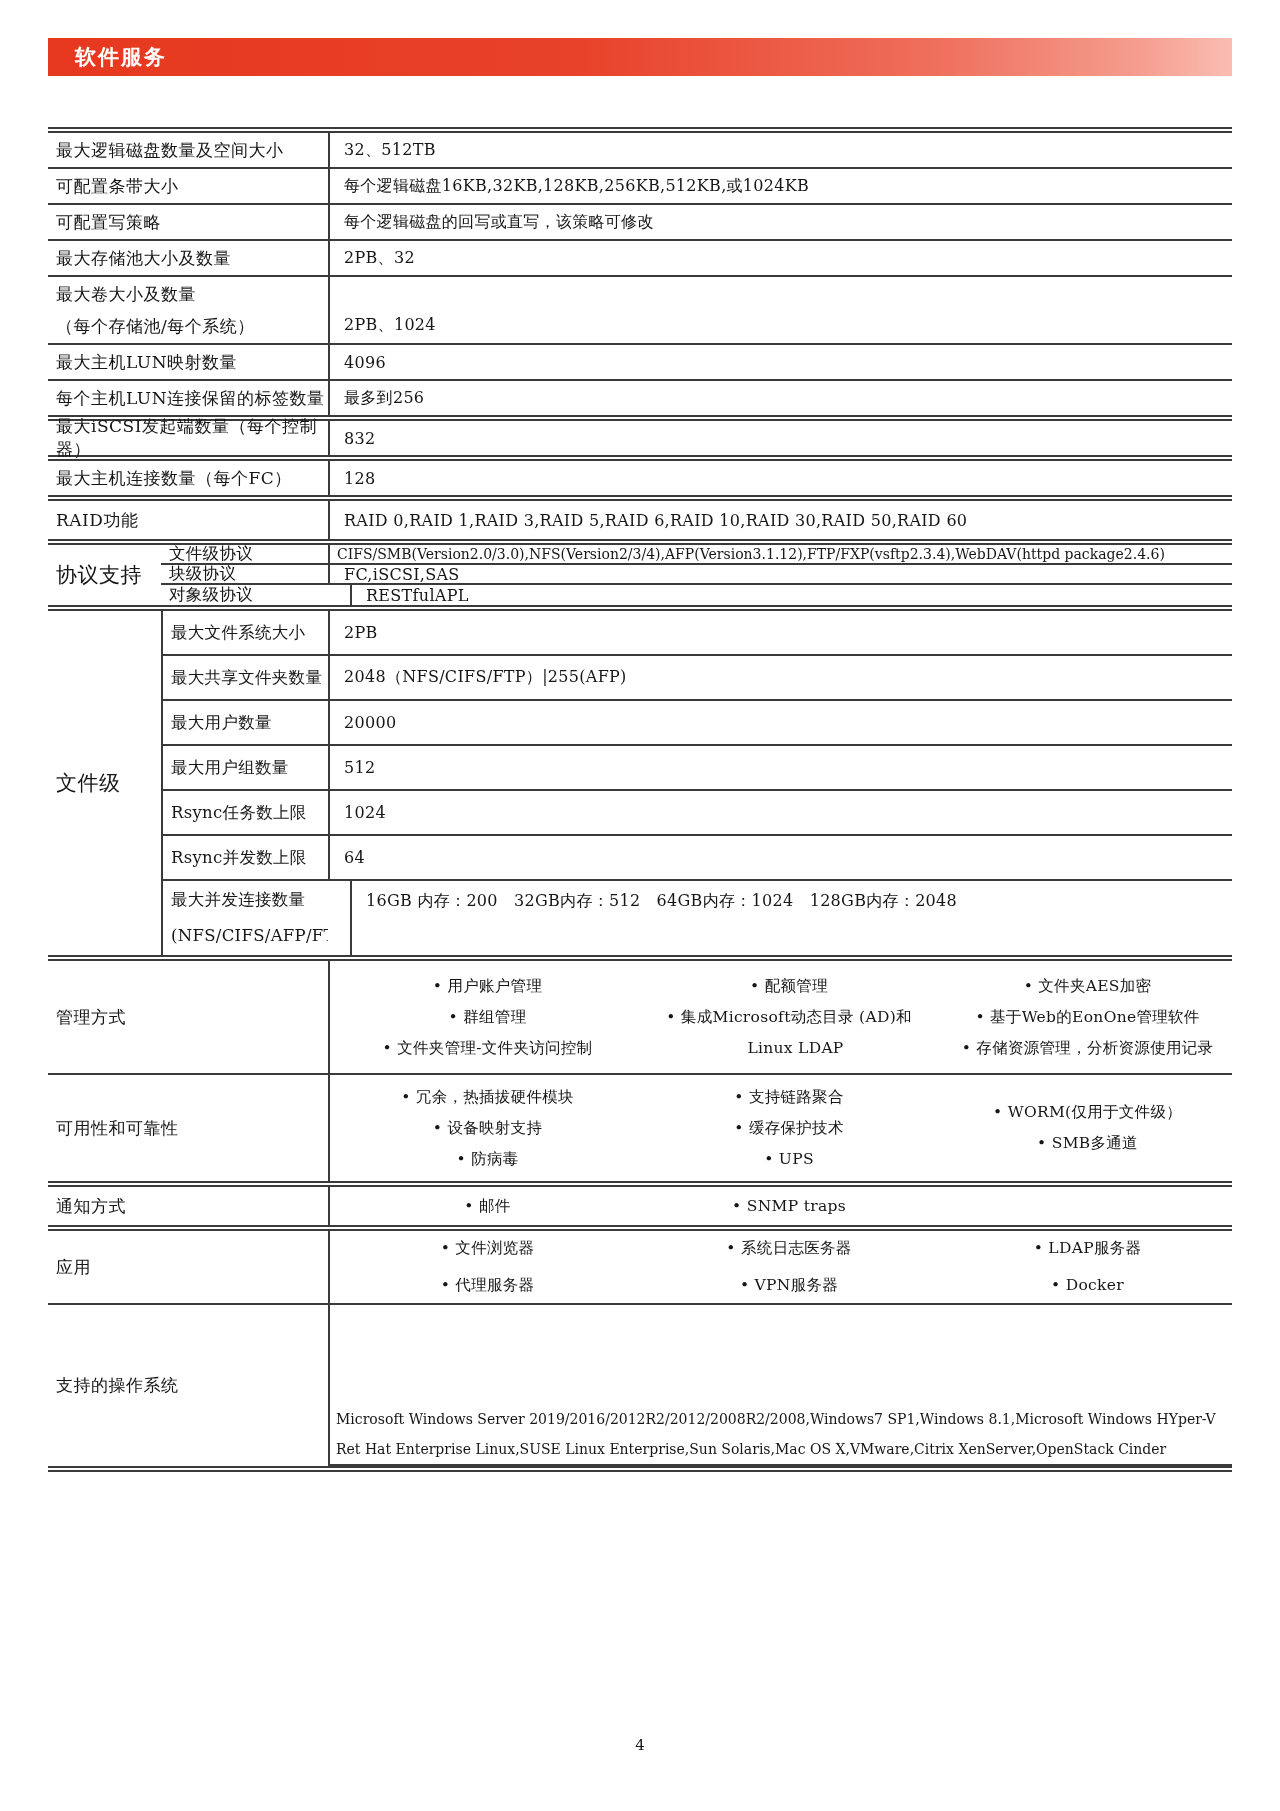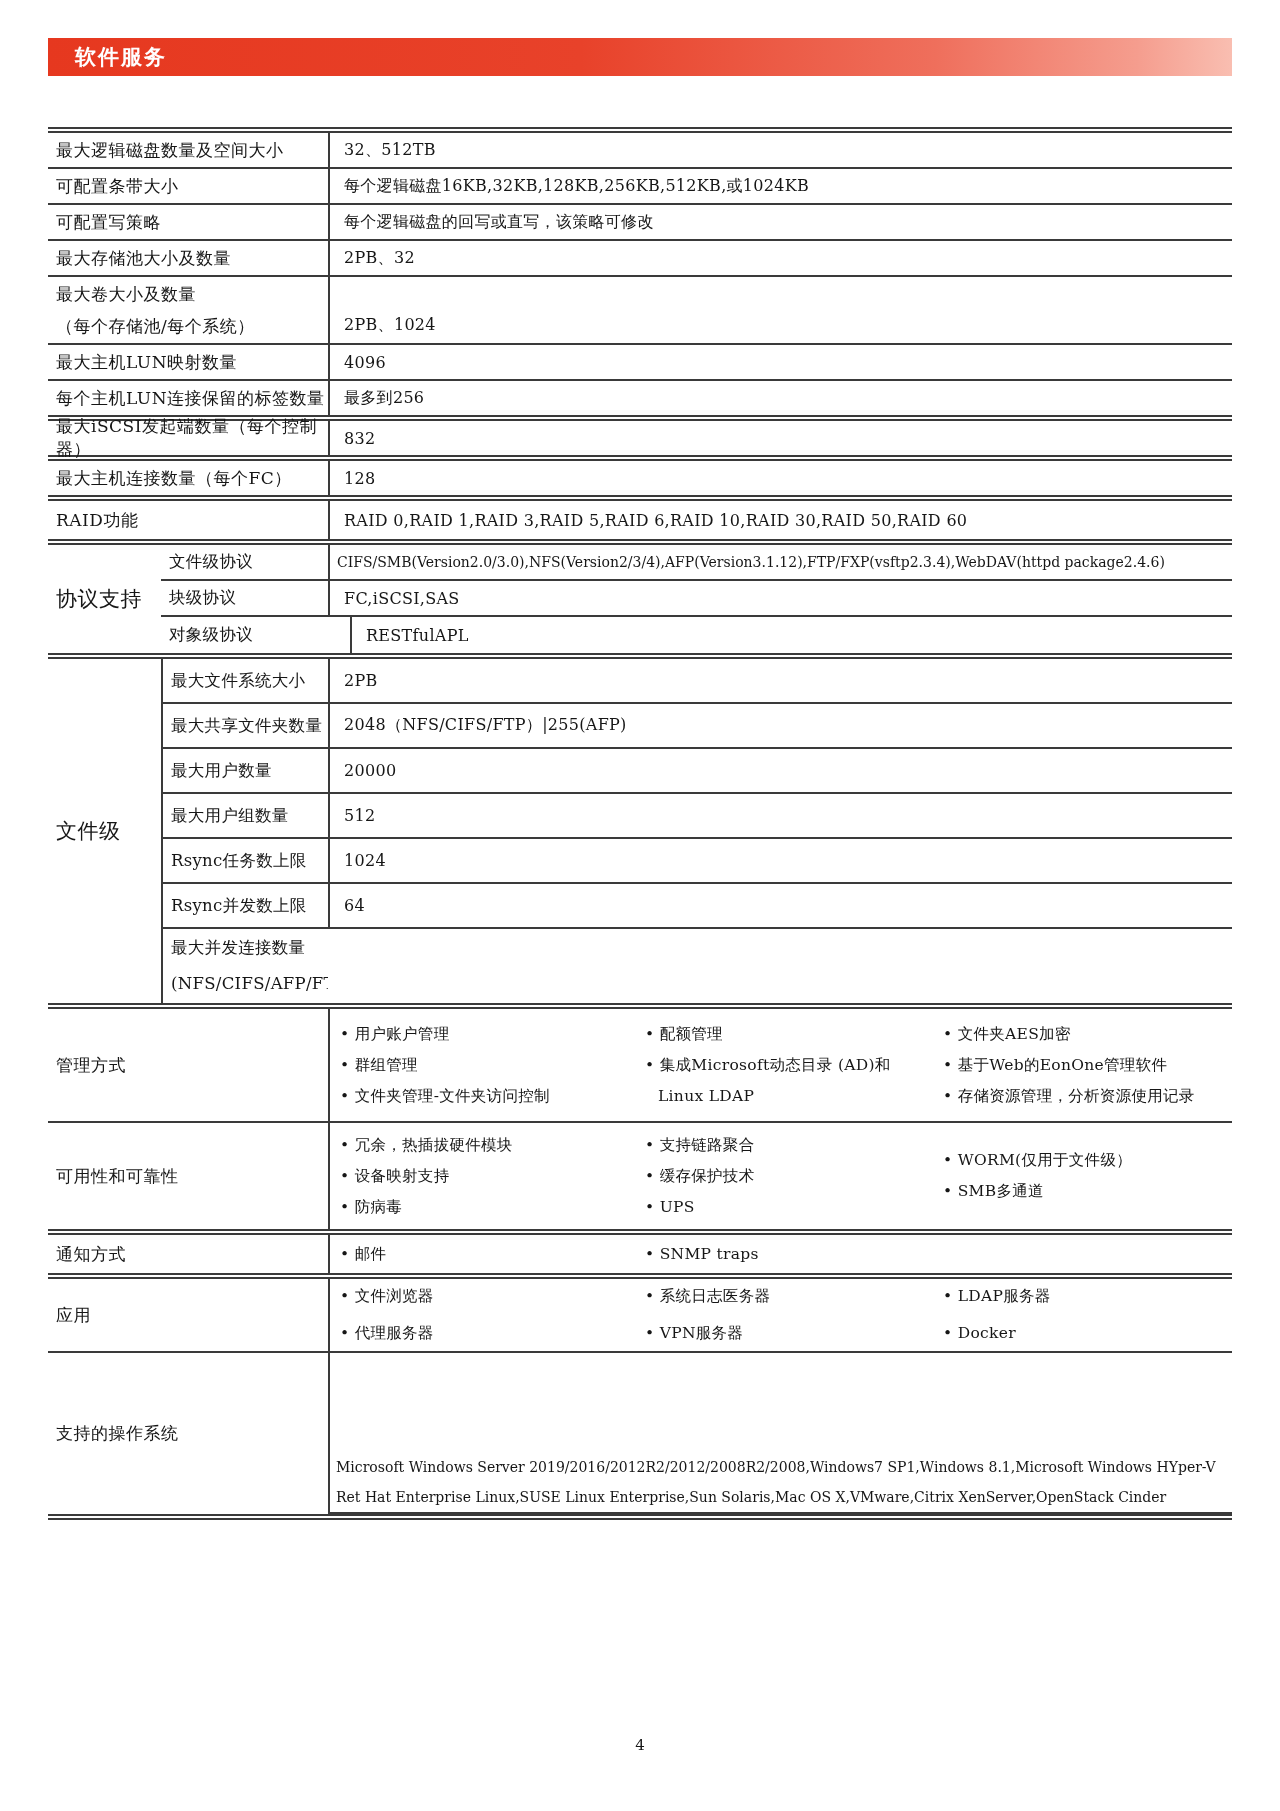--- a/index.html
+++ b/index.html
@@ -49,36 +49,36 @@
 
   
   .group{display:flex;box-sizing:border-box;}
   .glbl{
     width:113px;box-sizing:border-box;padding-left:8px;
     display:flex;align-items:center;font-size:21px;letter-spacing:.5px;
   }
   .gsub{flex:1;display:flex;flex-direction:column;}
   .gsub.vline{border-left:2px solid var(--line);}
   .srow{display:flex;box-sizing:border-box;height:45px;border-bottom:2px solid var(--line);}
-  .protocol .srow{height:36px;}
+  .protocol .srow{height:20px;}
   .srow:last-child{border-bottom:none;gap:22px;}
   .srow.tall{height:74px;}
   .slbl{
     width:167px;box-sizing:border-box;padding-left:8px;
     display:flex;align-items:center;font-size:16.5px;letter-spacing:.3px;white-space:nowrap;overflow:hidden;
   }
   .gsub.vline .slbl{width:165px;}
   .slbl.two{flex-direction:column;align-items:flex-start;justify-content:space-between;padding-top:9px;padding-bottom:9px;}
   .slbl.two div{line-height:20px;}
   .val.top{align-items:flex-start;padding-top:10px;}
   .ws{white-space:pre;}
 
   
   .bsec .val{padding-left:0;align-items:stretch;}
-  .cols{display:flex;}
+  .cols{display:flex;text-align:center;}
   .bcol{box-sizing:border-box;display:flex;flex-direction:column;justify-content:center;padding-left:10px;overflow:hidden;}
   .bcol.c1{width:305px;} .bcol.c2{width:298px;} .bcol.c3{flex:1;}
   .li{font-size:15.5px;line-height:31px;white-space:nowrap;letter-spacing:.3px;}
   .li::before{content:"• ";}
   .li.cont::before{content:"";}
   .li.cont{padding-left:13px;}
   .app .li{line-height:37px;}
   .noti .li{line-height:34px;}
 
   
@@ -212,20 +212,21 @@
         </div>
         <div class="srow">
           <div class="slbl">Rsync并发数上限</div>
           <div class="val">64</div>
         </div>
         <div class="srow tall">
           <div class="slbl two">
             <div>最大并发连接数量</div>
             <div>(NFS/CIFS/AFP/FTP)</div>
           </div>
+          <div class="val top ws">16GB 内存：200   32GB内存：512   64GB内存：1024   128GB内存：2048</div>
         </div>
       </div>
     </div>
     <div class="sep2"></div>
 
     <div class="row bsec" style="height:112px">
       <div class="lbl">管理方式</div>
       <div class="val cols">
         <div class="bcol c1">
           <div class="li">用户账户管理</div>

